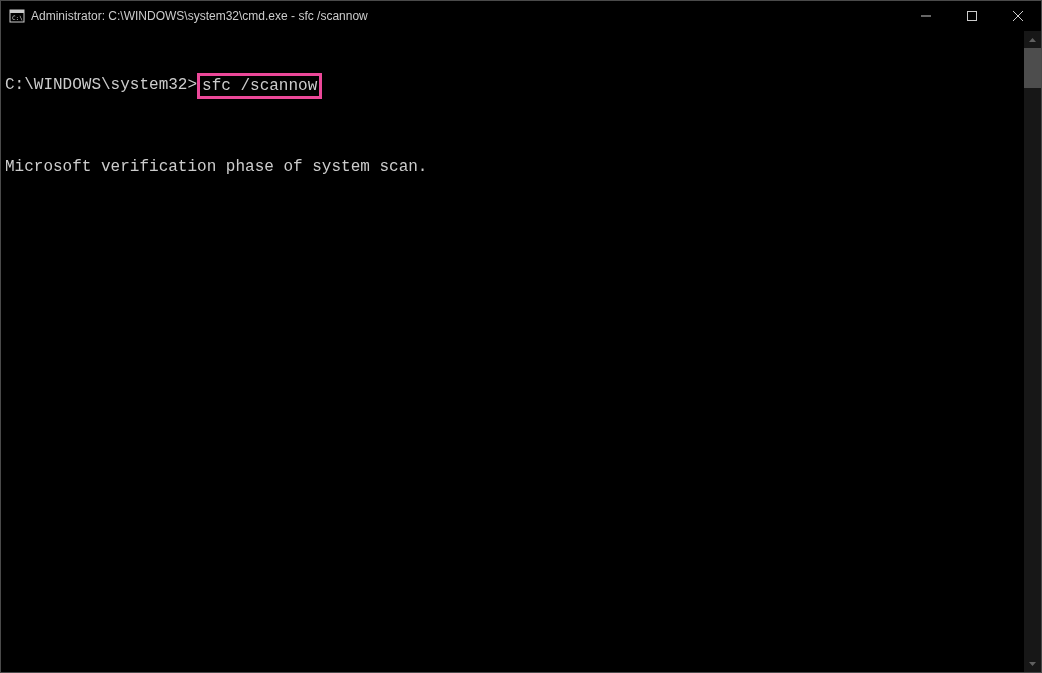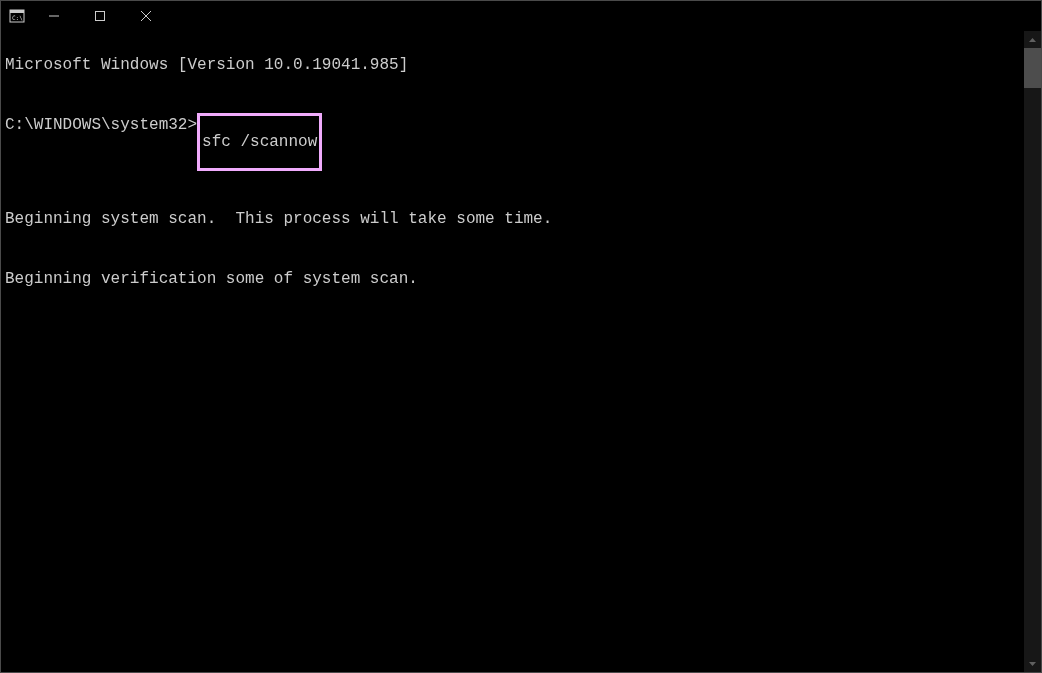--- a/index.html
+++ b/index.html
@@ -86,22 +86,22 @@
     }
     .terminal-line {
       display: block;
     }
     .prompt-line {
       display: flex;
       align-items: flex-start;
     }
     .highlighted-cmd {
       display: inline-block;
-      border: 3px solid #f0abfc;
-      padding: 16px 2px;
+      border: 3px solid #ec4899;
+      padding: 0 2px;
       margin-top: -2px;
       margin-bottom: -2px;
     }
     .scrollbar {
       width: 17px;
       background: #171717;
       position: relative;
       display: flex;
       flex-direction: column;
     }
@@ -137,20 +137,21 @@
 
 <div class="window">
   <div class="titlebar">
     <span class="titlebar-icon">
       <svg viewBox="0 0 16 16">
         <rect x="1" y="2" width="14" height="12" fill="none" stroke="#ccc" stroke-width="1"></rect>
         <rect x="1" y="2" width="14" height="3" fill="#ccc"></rect>
         <text x="3" y="12" font-size="6" fill="#ccc" font-family="monospace">C:\</text>
       </svg>
     </span>
+    <span class="titlebar-text">Administrator: C:\WINDOWS\system32\cmd.exe - sfc  /scannow</span>
     <div class="window-controls">
       <div class="window-control">
         <svg viewBox="0 0 10 10">
             <line x1="0" y1="5" x2="10" y2="5" stroke="#ccc" stroke-width="1"></line>
           </svg>
       </div>
       <div class="window-control">
         <svg viewBox="0 0 10 10">
             <rect x="0.5" y="0.5" width="9" height="9" fill="none" stroke="#ccc" stroke-width="1"></rect>
           </svg>
@@ -159,27 +160,25 @@
         <svg viewBox="0 0 10 10">
             <line x1="0" y1="0" x2="10" y2="10" stroke="#ccc" stroke-width="1"></line>
             <line x1="10" y1="0" x2="0" y2="10" stroke="#ccc" stroke-width="1"></line>
           </svg>
       </div>
     </div>
   </div>
 
   <div class="content-area">
     <div class="terminal">
-<span class="terminal-line">Microsoft Windows [Version 10.0.19041.985]</span>
 <span class="terminal-line"></span>
 <span class="terminal-line prompt-line"><span>C:\WINDOWS\system32&gt;</span><span class="highlighted-cmd">sfc /scannow</span></span>
 <span class="terminal-line"></span>
-<span class="terminal-line">Beginning system scan.  This process will take some time.</span>
 <span class="terminal-line"></span>
-<span class="terminal-line">Beginning verification some of system scan.</span>
+<span class="terminal-line">Microsoft verification phase of system scan.</span>
     </div>
 
     <div class="scrollbar">
       <div class="scrollbar-button">
         <svg viewBox="0 0 7 4">
             <polygon points="3.5,0 7,4 0,4" fill="#606060"></polygon>
           </svg>
       </div>
       <div class="scrollbar-track">
         <div class="scrollbar-thumb"></div>

